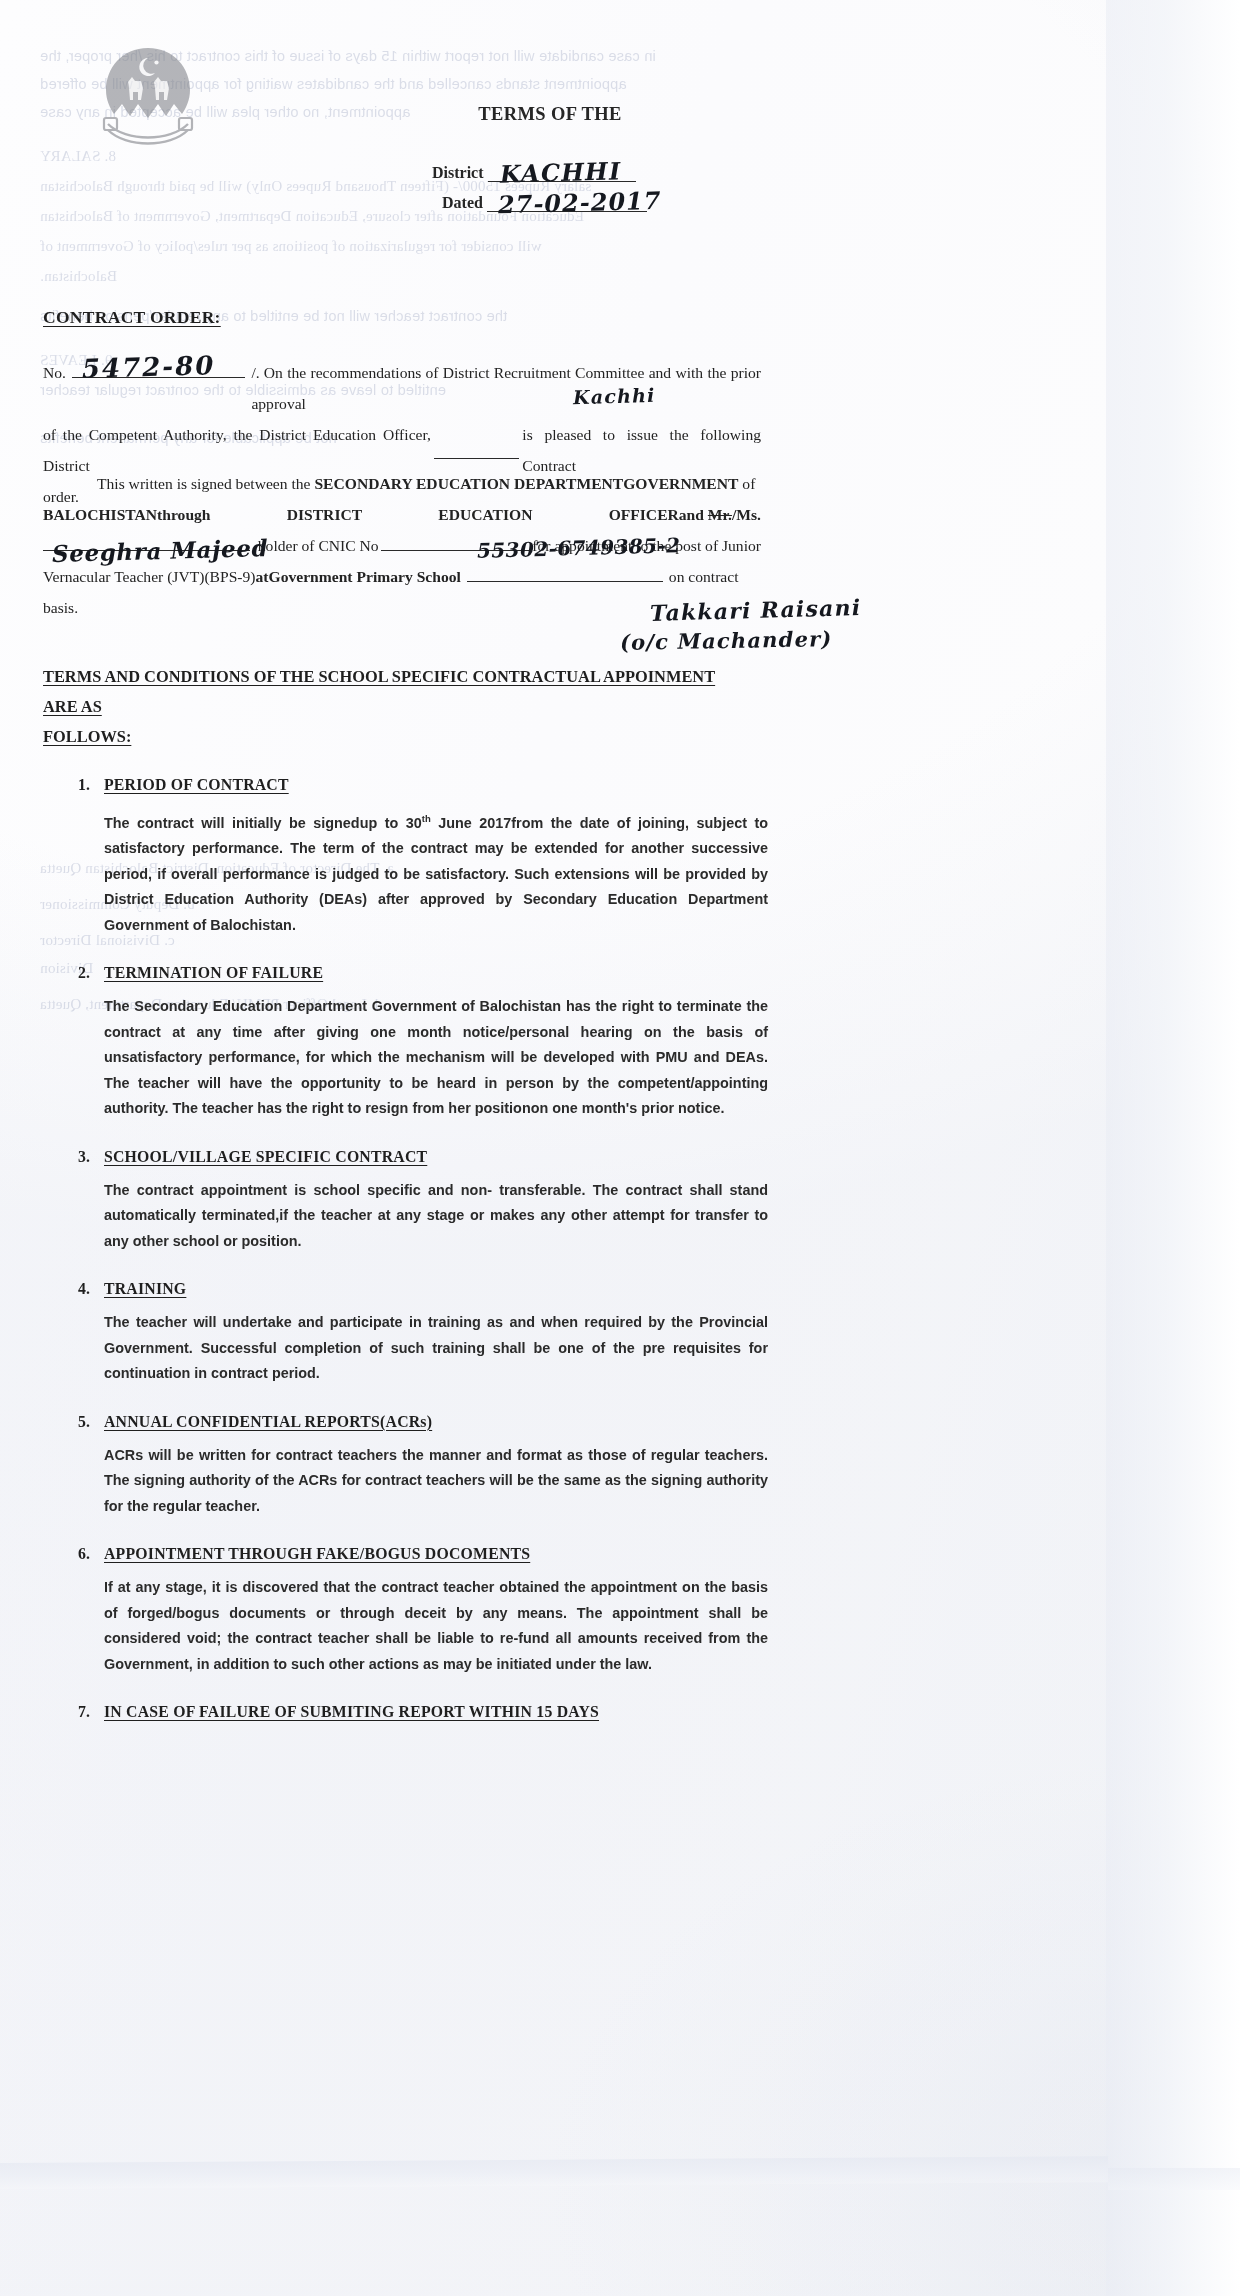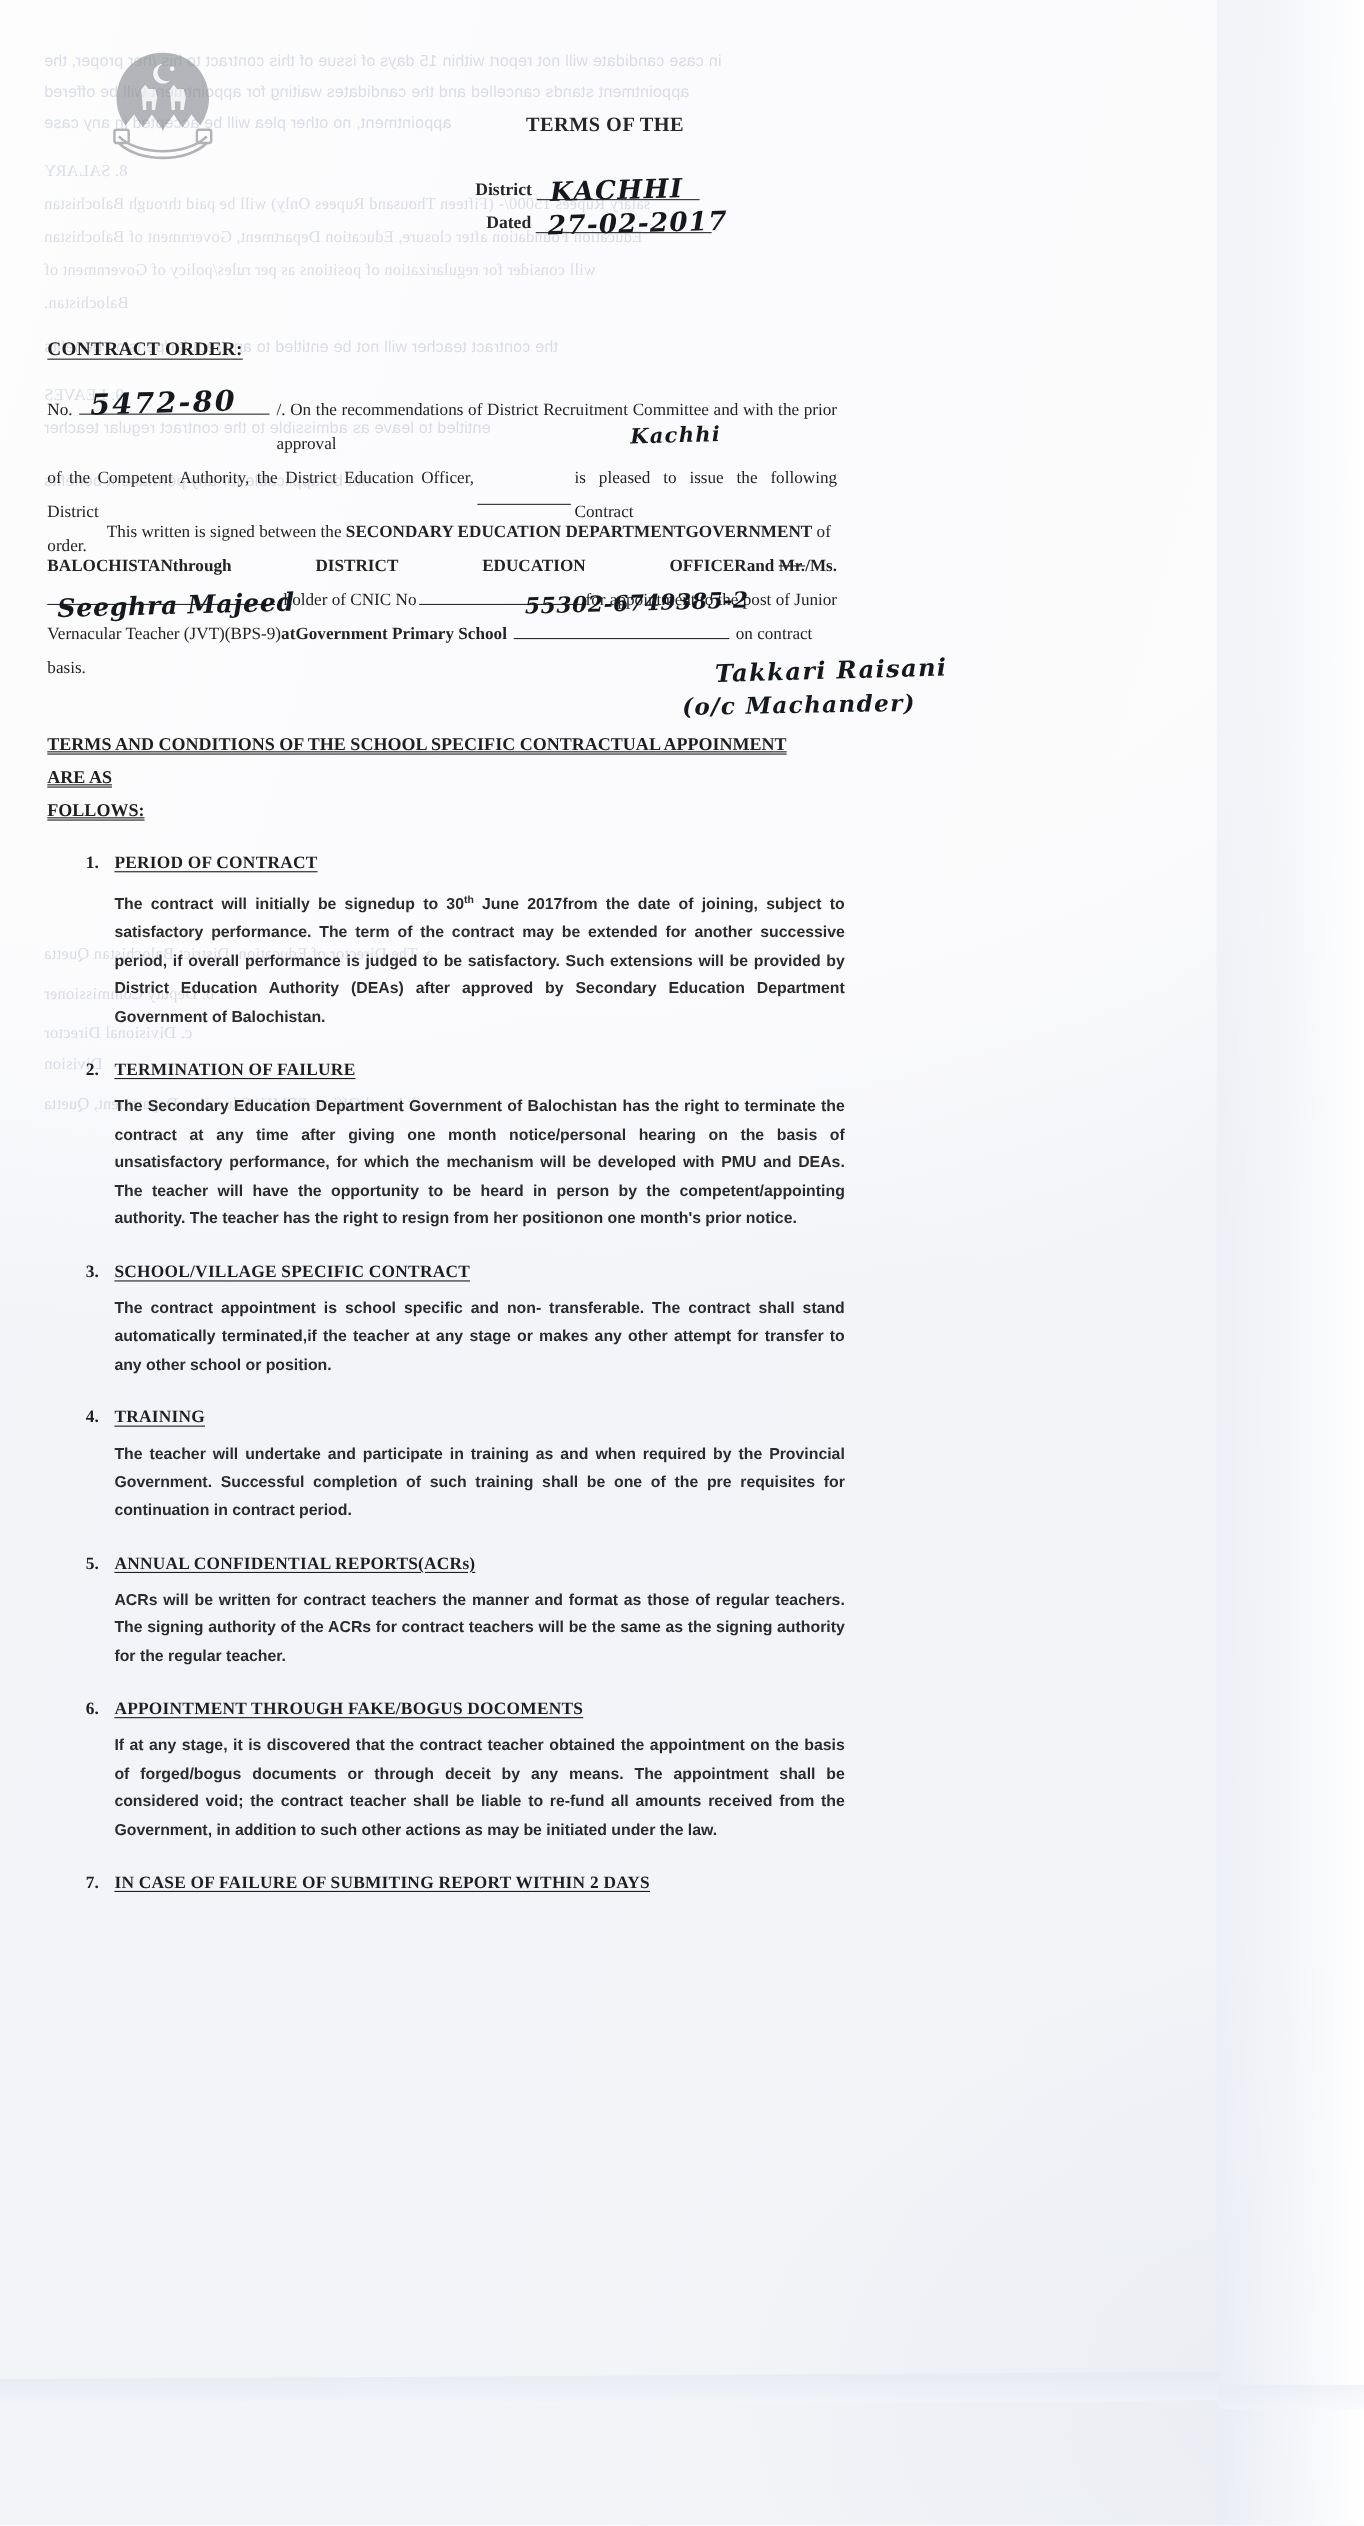--- a/index.html
+++ b/index.html
@@ -187,21 +187,20 @@
   
   #terms-heading {
     position: absolute;
     left: 43px; top: 662px;
     width: 700px;
     font-family: "Liberation Serif", serif;
     font-weight: bold;
     font-size: 16.4px;
     line-height: 30px;
     color: #1f1f1f;
-    text-decoration: underline;
   }
   #terms-heading span {
     text-decoration: underline;
     text-underline-offset: 3px;
   }
 
   
   #sections {
     position: absolute;
     left: 78px; top: 776px;
@@ -405,21 +404,21 @@
         <div class="sec-head">
           <span class="sec-num">6.</span>
           <span class="sec-title">APPOINTMENT THROUGH FAKE/BOGUS DOCOMENTS</span>
         </div>
         <div class="sec-body">If at any stage, it is discovered that the contract teacher obtained the appointment on the basis of forged/bogus documents or through deceit by any means. The appointment shall be considered void; the contract teacher shall be liable to re-fund all amounts received from the Government, in addition to such other actions as may be initiated under the law.</div>
       </div>
       <div style="height: 26px;"></div>
       <div class="section">
         <div class="sec-head">
           <span class="sec-num">7.</span>
-          <span class="sec-title">IN CASE OF FAILURE OF SUBMITING REPORT WITHIN 2 DAYS</span>
+          <span class="sec-title">IN CASE OF FAILURE OF SUBMITING REPORT WITHIN 15 DAYS</span>
         </div>
       </div>
       <div style="height: 26px;"></div>
     </div>
 
   <div id="scan-right-margin"></div>
   <div id="scan-bottom-band"></div>
   <div id="scan-bottom-band2"></div>
 </div>
 

